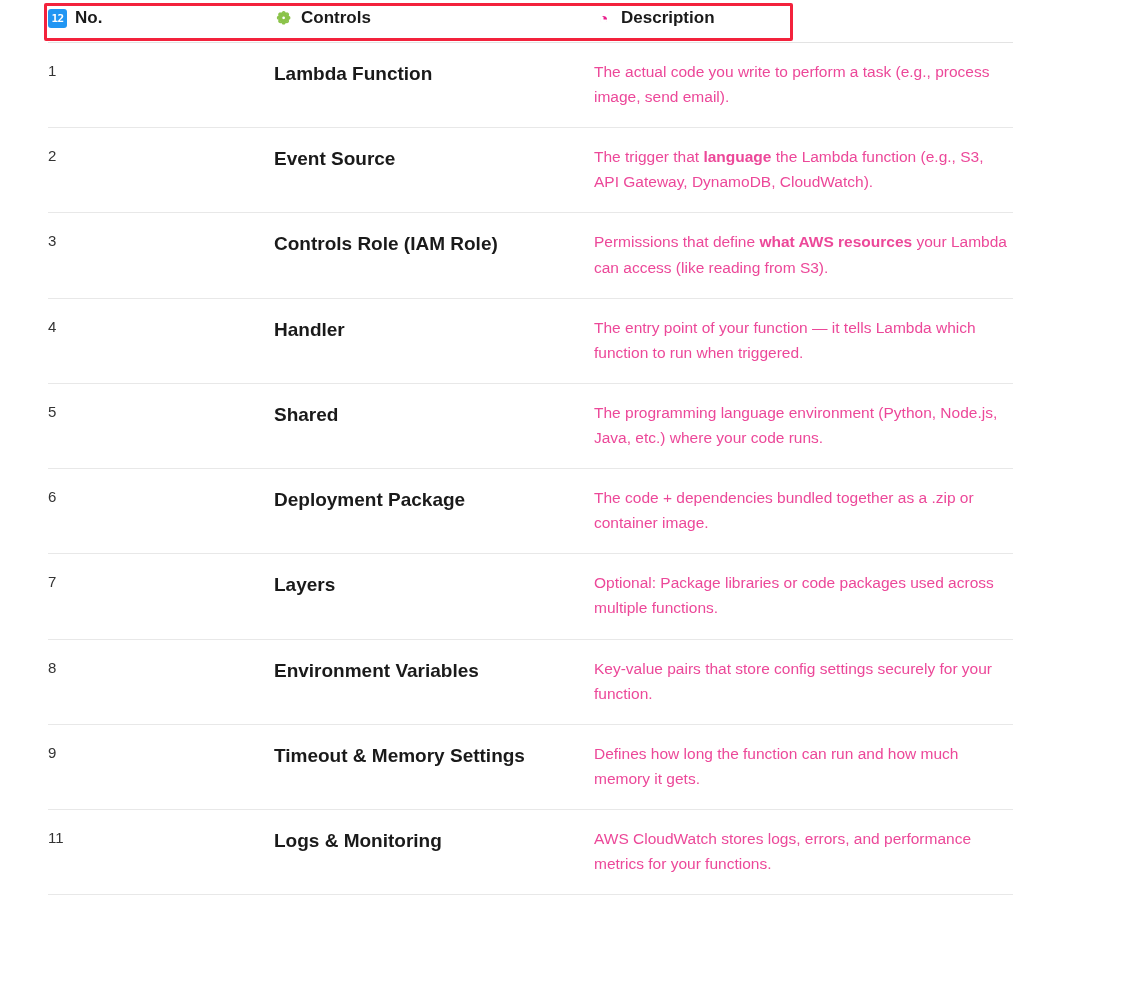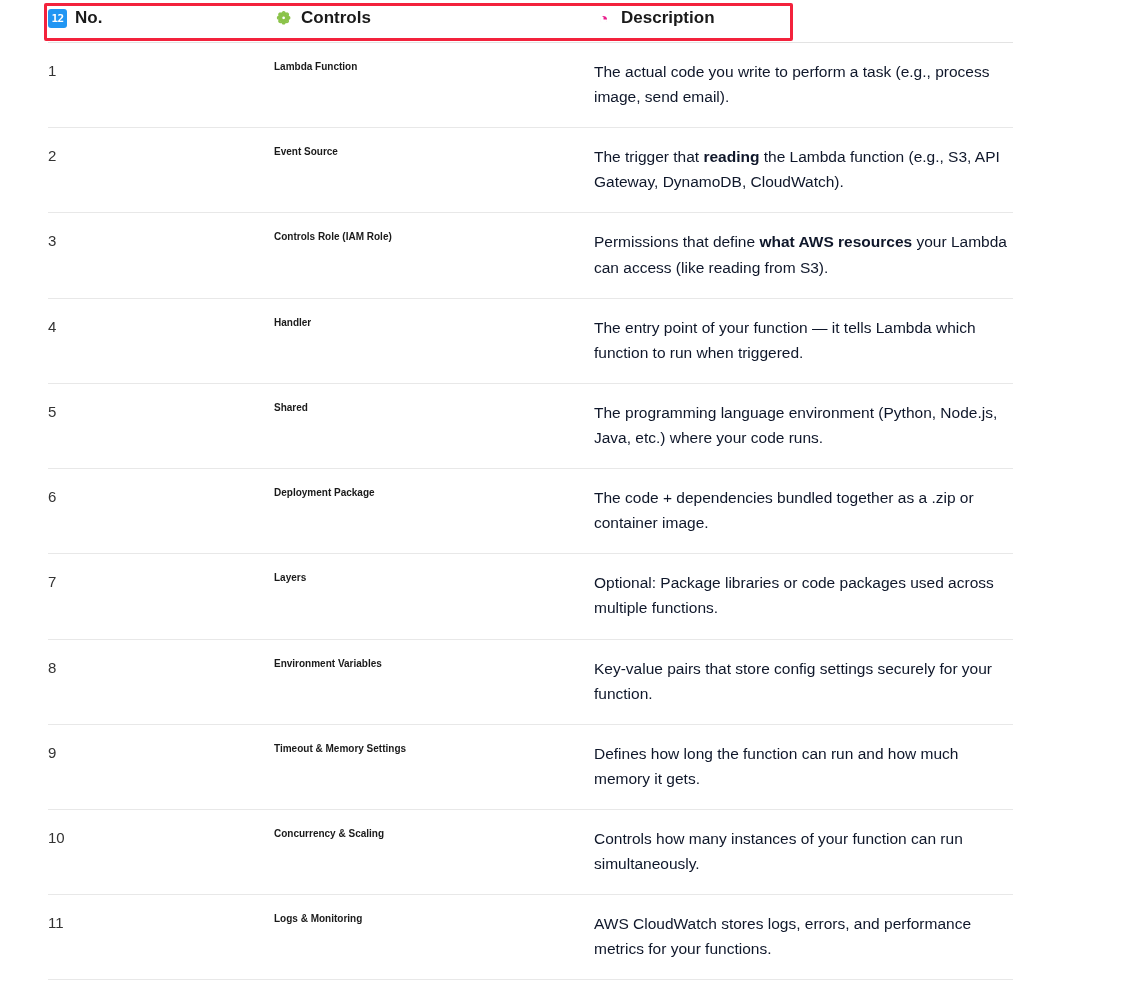--- a/index.html
+++ b/index.html
@@ -75,24 +75,24 @@
   tbody tr:last-child td { border-bottom: 1px solid #e8e8e8; }
   td.col-no {
     color: #333333;
     font-size: 15px;
     padding-right: 12px;
   }
   td.col-component {
     font-weight: 700;
     color: #1a1a1a;
     padding-right: 20px;
-    font-size: 10px;
+    font-size: 19px;
   }
   td.col-description {
-    color: #0f172a;
+    color: #ec4899;
     padding-right: 4px;
   }
   td.col-description b { font-weight: 700; }
 
   
   .header-highlight {
     position: absolute;
     left: 44px;
     top: 3px;
     width: 749px;
@@ -138,21 +138,21 @@
     </thead>
     <tbody id="table-body">
         <tr>
           <td class="col-no">1</td>
           <td class="col-component">Lambda Function</td>
           <td class="col-description"><span>The actual code you write to perform a task (e.g., process image, send email).</span></td>
         </tr>
         <tr>
           <td class="col-no">2</td>
           <td class="col-component">Event Source</td>
-          <td class="col-description"><span>The trigger that </span><b>reading</b><span> the Lambda function (e.g., S3, API Gateway, DynamoDB, CloudWatch).</span></td>
+          <td class="col-description"><span>The trigger that </span><b>language</b><span> the Lambda function (e.g., S3, API Gateway, DynamoDB, CloudWatch).</span></td>
         </tr>
         <tr>
           <td class="col-no">3</td>
           <td class="col-component">Controls Role (IAM Role)</td>
           <td class="col-description"><span>Permissions that define </span><b>what AWS resources</b><span> your Lambda can access (like reading from S3).</span></td>
         </tr>
         <tr>
           <td class="col-no">4</td>
           <td class="col-component">Handler</td>
           <td class="col-description"><span>The entry point of your function — it tells Lambda which function to run when triggered.</span></td>
@@ -176,25 +176,20 @@
           <td class="col-no">8</td>
           <td class="col-component">Environment Variables</td>
           <td class="col-description"><span>Key-value pairs that store config settings securely for your function.</span></td>
         </tr>
         <tr>
           <td class="col-no">9</td>
           <td class="col-component">Timeout &amp; Memory Settings</td>
           <td class="col-description"><span>Defines how long the function can run and how much memory it gets.</span></td>
         </tr>
         <tr>
-          <td class="col-no">10</td>
-          <td class="col-component">Concurrency &amp; Scaling</td>
-          <td class="col-description"><span>Controls how many instances of your function can run simultaneously.</span></td>
-        </tr>
-        <tr>
           <td class="col-no">11</td>
           <td class="col-component">Logs &amp; Monitoring</td>
           <td class="col-description"><span>AWS CloudWatch stores logs, errors, and performance metrics for your functions.</span></td>
         </tr>
       </tbody>
   </table>
 
   <div class="header-highlight"></div>
 </div>
 

